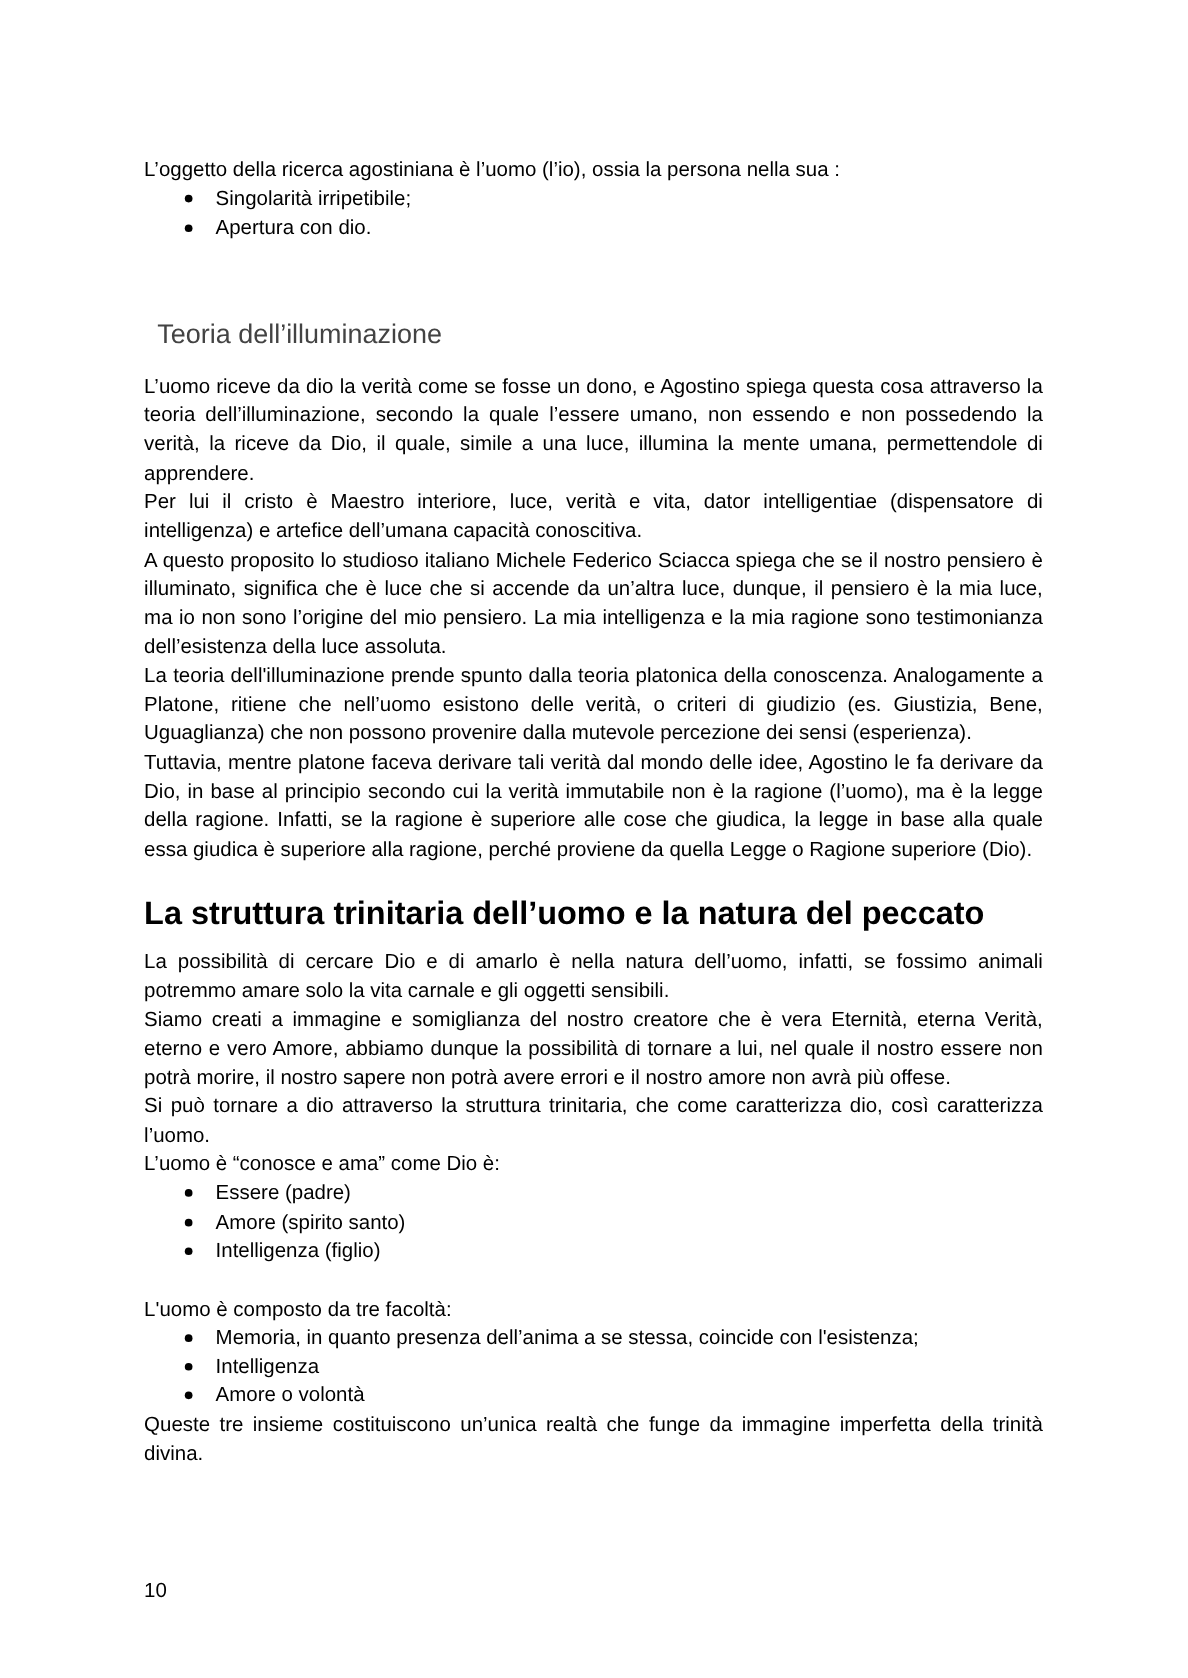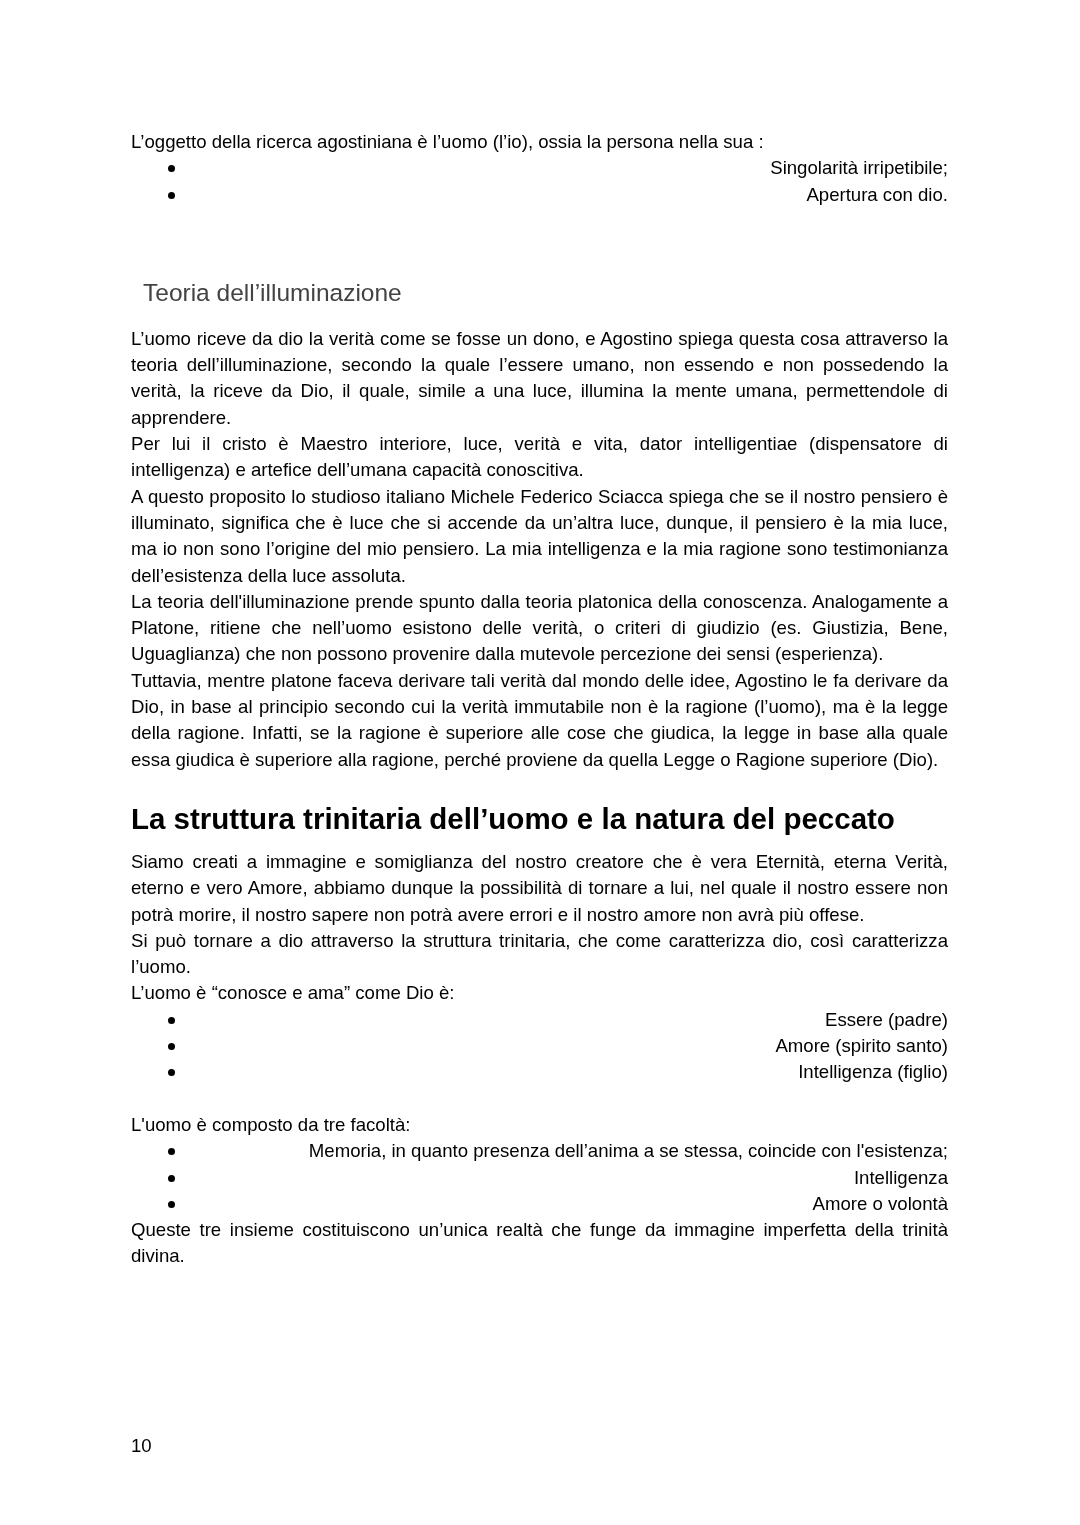--- a/index.html
+++ b/index.html
@@ -11,35 +11,34 @@
       width: 1080px;
       height: 1525px;
       position: relative;
       overflow: hidden;
       font-family: "Liberation Sans", sans-serif;
       color: #000000;
     }
     .page {
       position: absolute;
       left: 131px;
-      top: 129px;
+      top: 141px;
       width: 817px;
     }
     p {
       margin: 0;
       font-size: 18.6px;
       line-height: 26.3px;
       text-align: justify;
     }
     p.left { text-align: left; }
     ul {
       margin: 0;
       padding: 0;
       list-style: none;
-      text-align: right;
     }
     li {
       position: relative;
       padding-left: 65px;
       font-size: 18.6px;
       line-height: 26.3px;
     }
     li::before {
       content: "";
       position: absolute;
@@ -94,20 +93,21 @@
   <p>L’uomo riceve da dio la verità come se fosse un dono, e Agostino spiega questa cosa attraverso la teoria dell’illuminazione, secondo la quale l’essere umano, non essendo e non possedendo la verità, la riceve da Dio, il quale, simile a una luce, illumina la mente umana, permettendole di apprendere.</p>
   <p>Per lui il cristo è Maestro interiore, luce, verità e vita, dator intelligentiae (dispensatore di intelligenza) e artefice dell’umana capacità conoscitiva.</p>
   <p>A questo proposito lo studioso italiano Michele Federico Sciacca spiega che se il nostro pensiero è illuminato, significa che è luce che si accende da un’altra luce, dunque, il pensiero è la mia luce, ma io non sono l’origine del mio pensiero. La mia intelligenza e la mia ragione sono testimonianza dell’esistenza della luce assoluta.</p>
   <p>La teoria dell'illuminazione prende spunto dalla teoria platonica della conoscenza. Analogamente a Platone, ritiene che nell’uomo esistono delle verità, o criteri di giudizio (es. Giustizia, Bene, Uguaglianza) che non possono provenire dalla mutevole percezione dei sensi (esperienza).</p>
   <p>Tuttavia, mentre platone faceva derivare tali verità dal mondo delle idee, Agostino le fa derivare da Dio, in base al principio secondo cui la verità immutabile non è la ragione (l’uomo), ma è la legge della ragione. Infatti, se la ragione è superiore alle cose che giudica, la legge in base alla quale essa giudica è superiore alla ragione, perché proviene da quella Legge o Ragione superiore (Dio).</p>
 
   <div class="sp-before-h2"></div>
 
   <h2>La struttura trinitaria dell’uomo e la natura del peccato</h2>
   <div class="sp-after-h2"></div>
+  <p>La possibilità di cercare Dio e di amarlo è nella natura dell’uomo, infatti, se fossimo animali potremmo amare solo la vita carnale e gli oggetti sensibili.</p>
   <p>Siamo creati a immagine e somiglianza del nostro creatore che è vera Eternità, eterna Verità, eterno e vero Amore, abbiamo dunque la possibilità di tornare a lui, nel quale il nostro essere non potrà morire, il nostro sapere non potrà avere errori e il nostro amore non avrà più offese.</p>
   <p>Si può tornare a dio attraverso la struttura trinitaria, che come caratterizza dio, così caratterizza l’uomo.</p>
   <p class="left">L’uomo è “conosce e ama” come Dio è:</p>
   <ul>
     <li>Essere (padre)</li>
     <li>Amore (spirito santo)</li>
     <li>Intelligenza (figlio)</li>
   </ul>
 
   <div class="sp-blank"></div>

